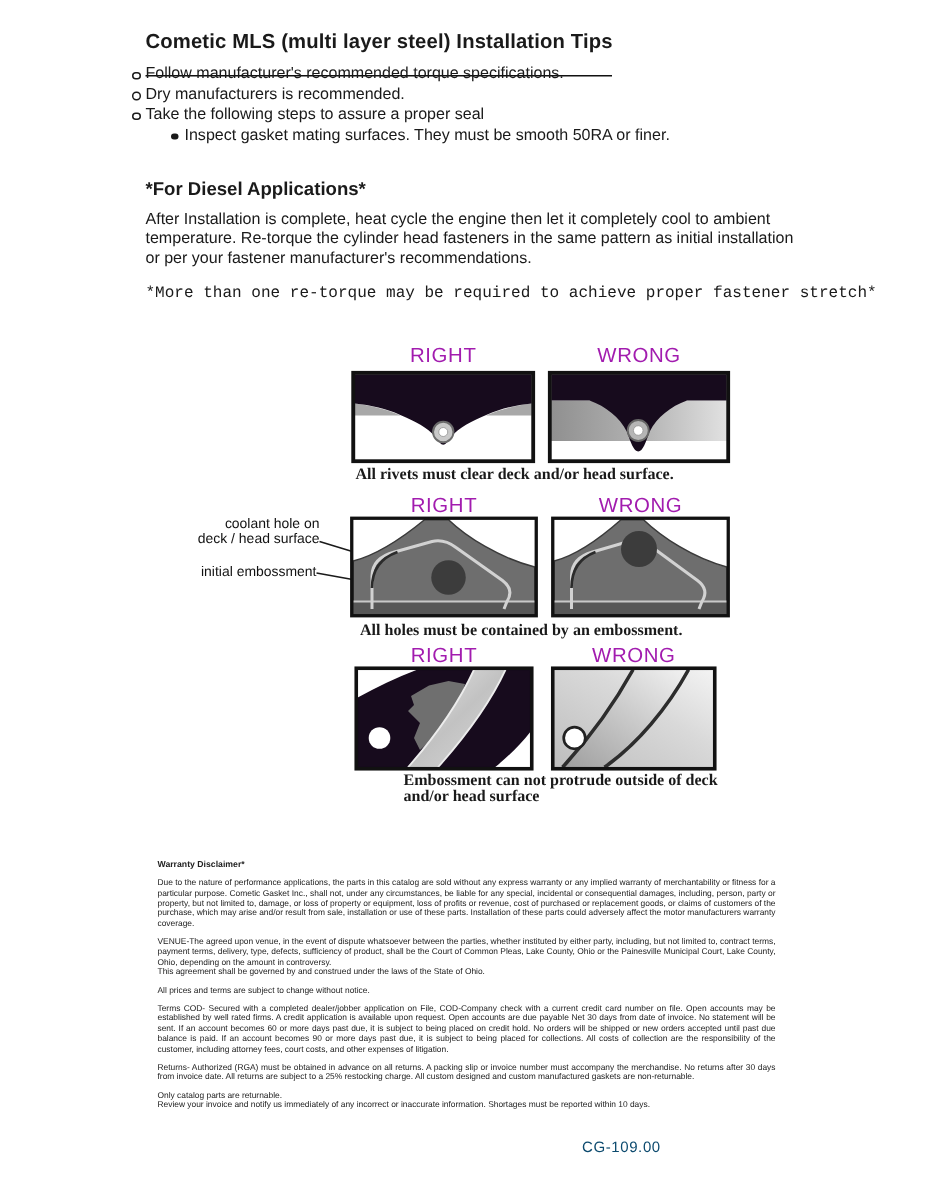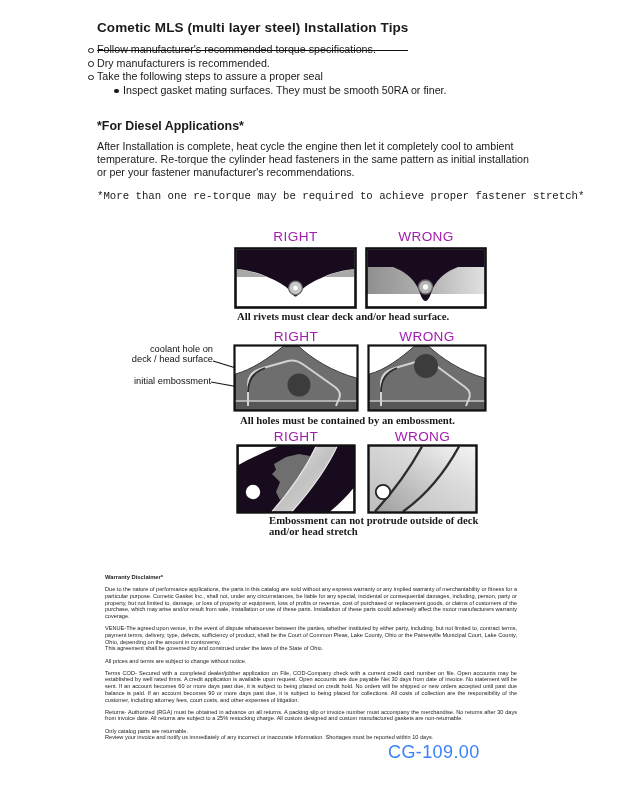--- a/index.html
+++ b/index.html
@@ -36,21 +36,21 @@
   .dg-caption { font-size:10.7px; font-weight:bold; line-height:10.8px;font-family:Liberation Serif, serif; }
   .panel { line-height:0; }
   .panel svg { display:block; }
 
   .ann { font-size:9.3px; line-height:9.9px; text-align:right; color:#111; }
 
   .disclaimer { left:105px; top:574px; width:412px; font-size:5.6px; line-height:6.7px; text-align:justify; color:#222; }
   .disclaimer .dh { font-weight:bold; margin-bottom:5.5px; font-size:5.8px; }
   .disclaimer .para { margin-bottom:5.5px; }
 
-  .footer-code { left:388px; top:742px; font-size:18px; letter-spacing:0.4px; color:#3b82f6; }
+  .footer-code { left:388px; top:760px; font-size:10px; letter-spacing:0.4px; color:#0c4a6e; }
 </style>
 </head>
 <body>
 
 <div class="abs doc-title nowrap">Cometic MLS (multi layer steel) Installation Tips</div>
 
 <div class="abs tips">
   <div class="tip l1">Follow manufacturer's recommended torque specifications.</div>
   <div class="tip l1">Dry manufacturers is recommended.</div>
   <div class="tip l1">Take the following steps to assure a proper seal</div>
@@ -190,21 +190,21 @@
     <path d="M55,2.5 L92,2.5 C78,28 58,52 36,67.5 L8,67.5 C26,48 42,26 55,2.5 Z" fill="url(#bandGrad2)"></path>
     <path d="M55,2.5 C42,26 26,48 8,67.5" fill="none" stroke="#2d2d2d" stroke-width="2.4"></path>
     <path d="M92,2.5 C78,28 58,52 36,67.5" fill="none" stroke="#2d2d2d" stroke-width="2.4"></path>
     <circle cx="16" cy="48" r="7.2" fill="#ffffff" stroke="#222222" stroke-width="1.8"></circle>
     <rect x="1.5" y="1.5" width="108" height="67" fill="none" stroke="#111111" stroke-width="2.4"></rect>
   </svg>
 </div>
 
 <div class="abs dg-caption" style="left:237px; top:515px;margin-left:32px;">
   <div class="nowrap">Embossment can not protrude outside of deck</div>
-  <div class="nowrap">and/or head stretch</div>
+  <div class="nowrap">and/or head surface</div>
 </div>
 
 <div class="abs disclaimer">
   <div class="dh">Warranty Disclaimer*</div>
   <div class="para">Due to the nature of performance applications, the parts in this catalog are sold without any express warranty or any implied warranty of merchantability or fitness for a particular purpose.  Cometic Gasket Inc., shall not, under any circumstances, be liable for any special, incidental or consequential damages, including, person, party or property, but not limited to, damage, or loss of property or equipment, loss of profits or revenue, cost of purchased or replacement goods, or claims of customers of the purchase, which may arise and/or result from sale, installation or use of these parts.  Installation of these parts could adversely affect the motor manufacturers warranty coverage.</div>
   <div class="para" style="margin-bottom:0;">VENUE-The agreed upon venue, in the event of dispute whatsoever between the parties, whether instituted by either party, including, but not limited to, contract terms, payment terms, delivery, type, defects, sufficiency of product, shall be the Court of Common Pleas, Lake County, Ohio or the Painesville Municipal Court, Lake County, Ohio, depending on the amount in controversy.</div>
   <div class="para">This agreement shall be governed by and construed under the laws of the State of Ohio.</div>
   <div class="para">All prices and terms are subject to change without notice.</div>
   <div class="para">Terms COD- Secured with a completed dealer/jobber application on File, COD-Company check with a current credit card number on file.  Open accounts may be established by well rated firms.  A credit application is available upon request.  Open accounts are due payable Net 30 days from date of invoice.  No statement will be sent.  If an account becomes 60 or more days past due, it is subject to being placed on credit hold.  No orders will be shipped or new orders accepted until past due balance is paid.  If an account becomes 90 or more days past due, it is subject to being placed for collections.  All costs of collection are the responsibility of the customer, including attorney fees, court costs, and other expenses of litigation.</div>
   <div class="para">Returns- Authorized (RGA) must be obtained in advance on all returns.  A packing slip or invoice number must accompany the merchandise.  No returns after 30 days from invoice date.  All returns are subject to a 25% restocking charge.  All custom designed and custom manufactured gaskets are non-returnable.</div>

